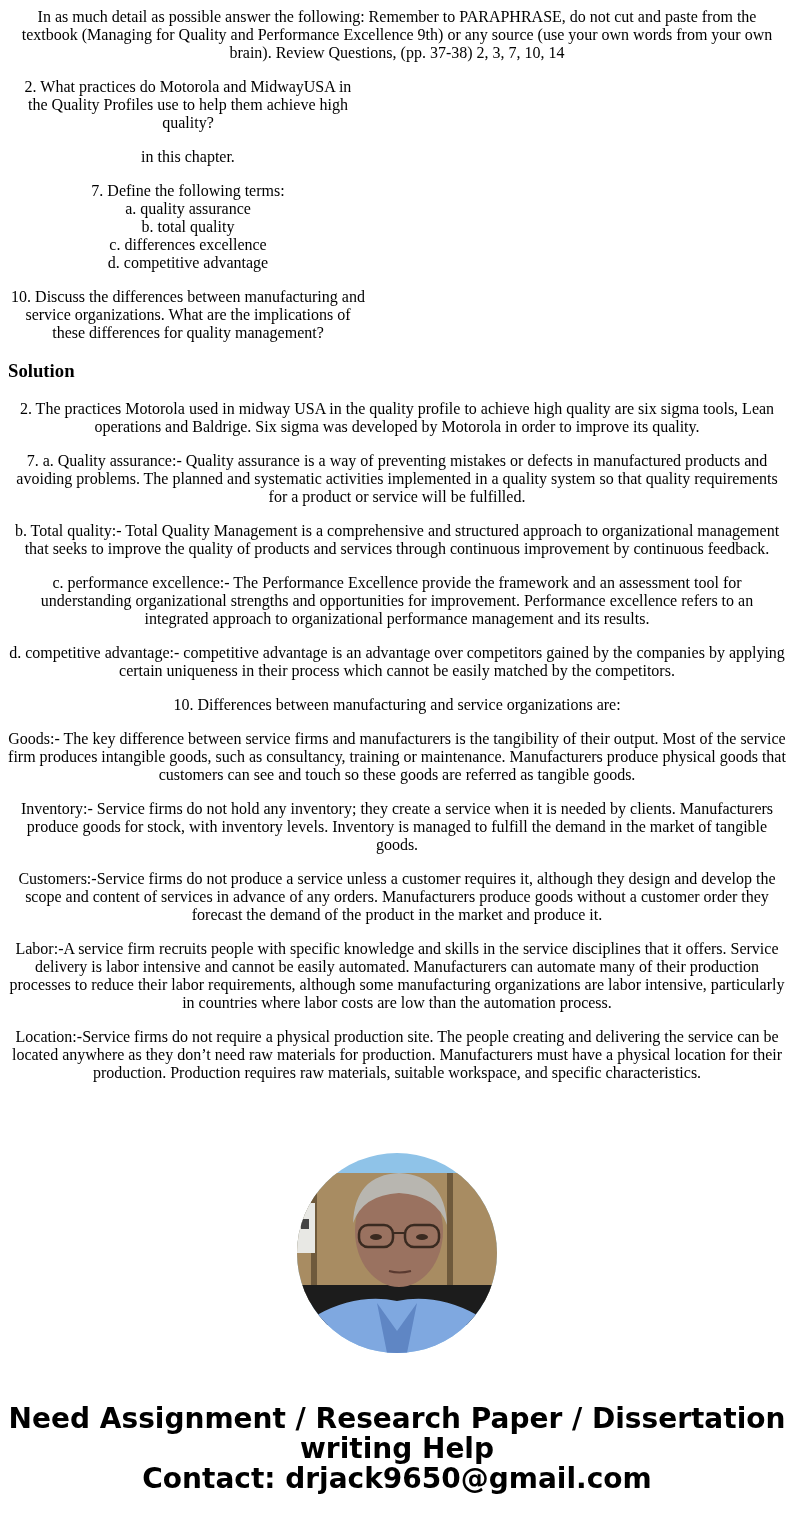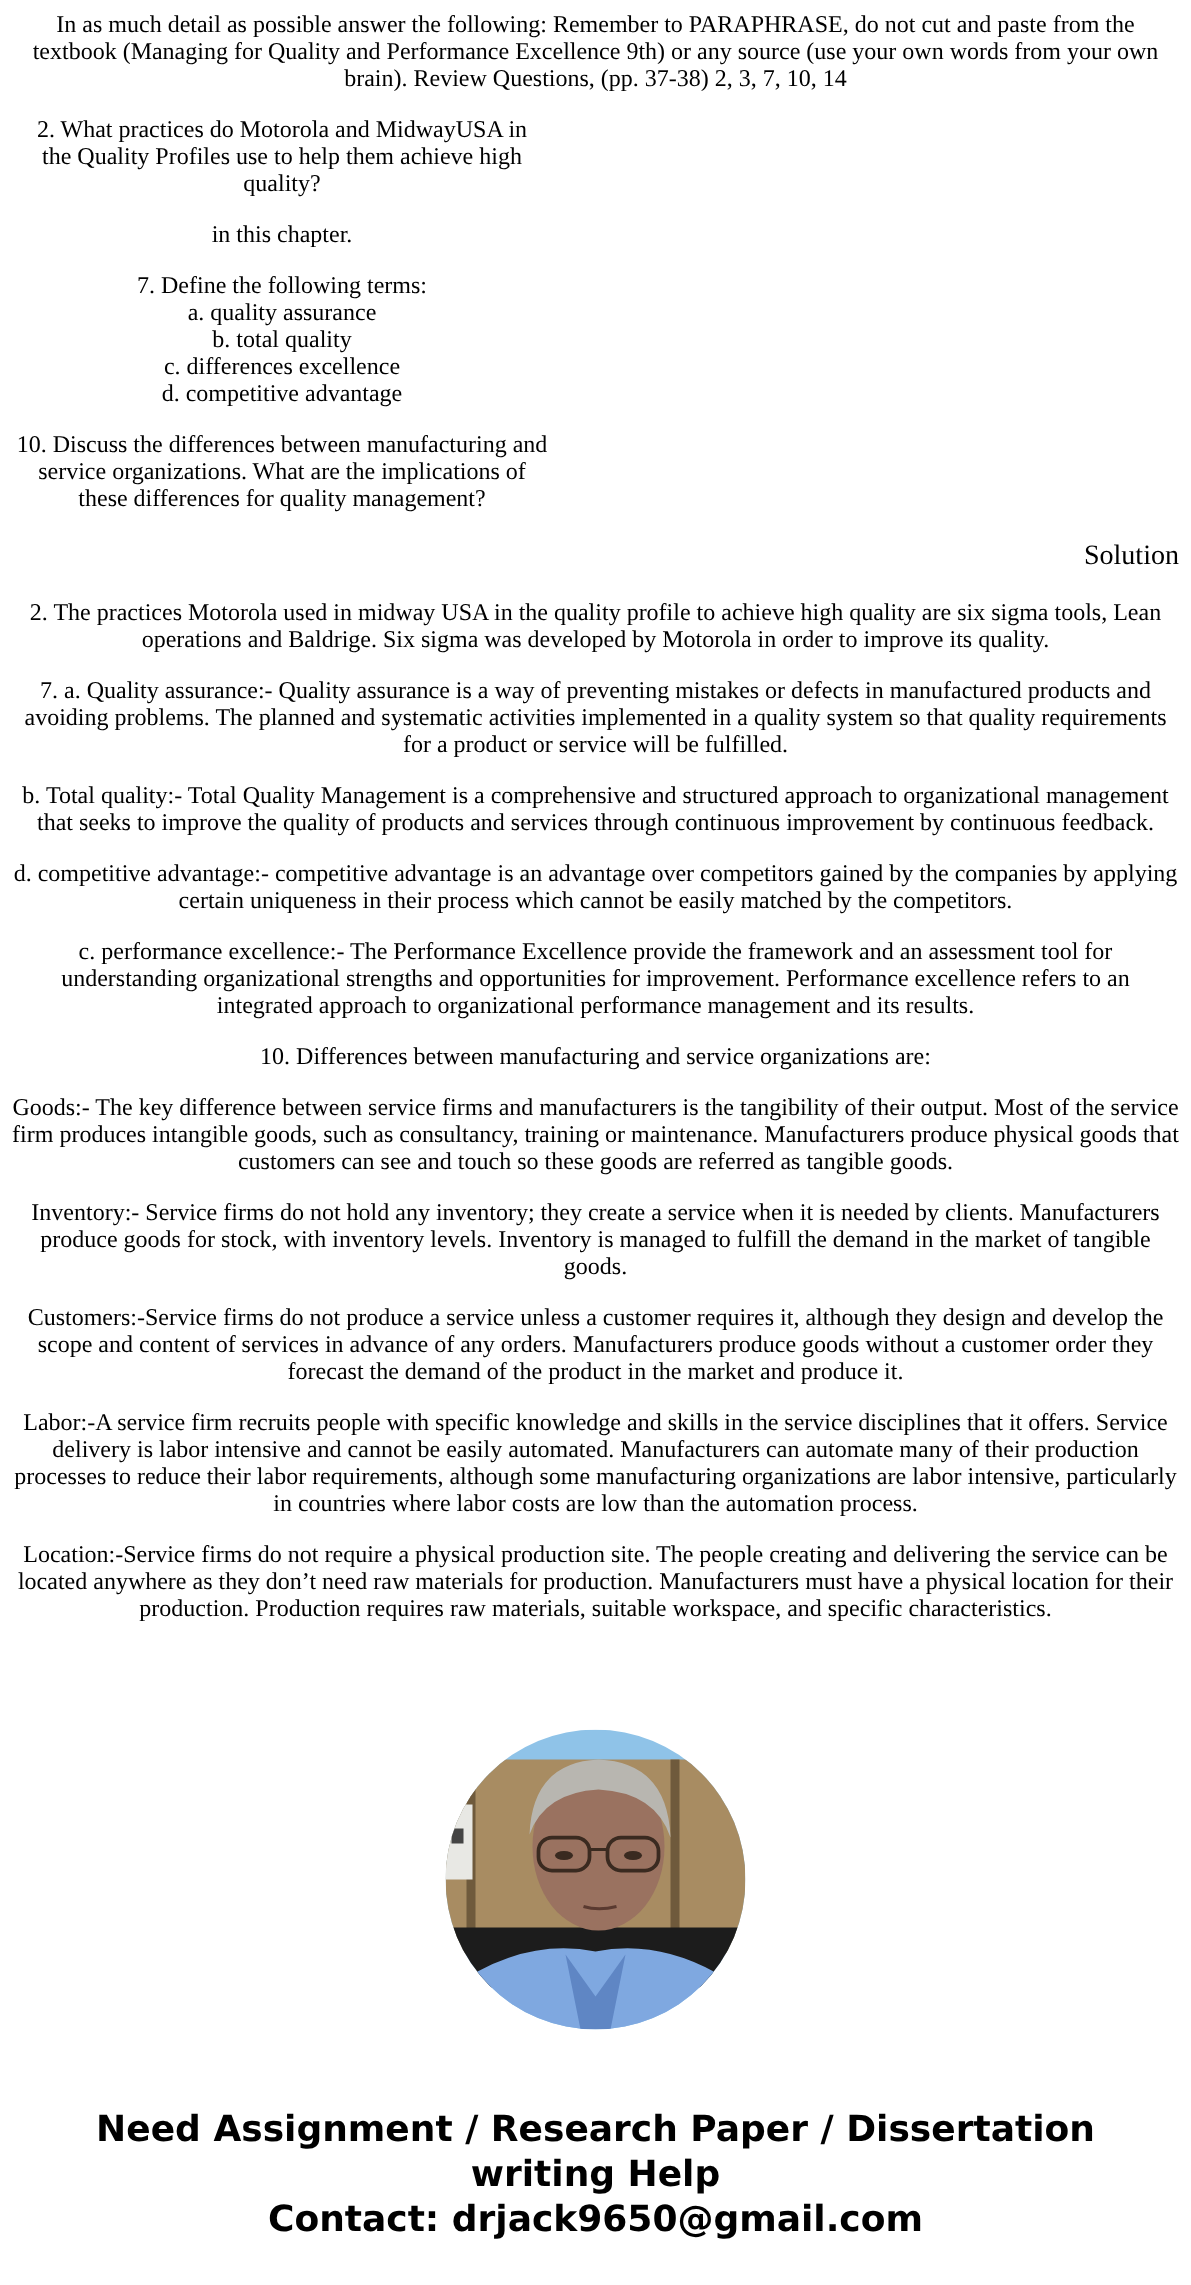--- a/index.html
+++ b/index.html
@@ -27,43 +27,42 @@
     .doc p {
       margin: 0 0 16px 0;
       text-align: center;
     }
     .doc p.q-narrow {
       width: 360px;
     }
     .doc h3 {
       font-size: 18.72px;
       line-height: 22px;
-      font-weight: normal;
+      font-weight: bold;
       margin: 18px 0 18px 0;
-      text-align: right;
     }
     .line { display: block; }
     .avatar-wrap {
       position: absolute;
       left: 297px;
       top: 1153px;
       width: 200px;
       height: 200px;
       border-radius: 50%;
       overflow: hidden;
     }
     .footer {
       position: absolute;
       left: 0;
       top: 1404px;
       width: 794px;
       text-align: center;
       font-family: "DejaVu Sans", sans-serif;
       font-weight: bold;
-      font-size: 24px;
+      font-size: 28px;
       line-height: 30px;
       color: #000000;
     }
     .footer span { display: block; }
   </style>
 </head>
 <body>
 
 <div class="doc">
   <p>In as much detail as possible answer the following: Remember to PARAPHRASE, do not cut and paste from the textbook (Managing for Quality and Performance Excellence 9th) or any source (use your own words from your own brain). Review Questions, (pp. 37-38) 2, 3, 7, 10, 14</p>
@@ -91,22 +90,22 @@
     <span class="line">service organizations. What are the implications of</span>
     <span class="line">these differences for quality management?</span>
   </p>
 
 
   <h3>Solution</h3>
 
   <p>2. The practices Motorola used in midway USA in the quality profile to achieve high quality are six sigma tools, Lean operations and Baldrige. Six sigma was developed by Motorola in order to improve its quality.</p>
   <p>7. a. Quality assurance:- Quality assurance is a way of preventing mistakes or defects in manufactured products and avoiding problems. The planned and systematic activities implemented in a quality system so that quality requirements for a product or service will be fulfilled.</p>
   <p>b. Total quality:- Total Quality Management is a comprehensive and structured approach to organizational management that seeks to improve the quality of products and services through continuous improvement by continuous feedback.</p>
+  <p>c. performance excellence:- The Performance Excellence provide the framework and an assessment tool for understanding organizational strengths and opportunities for improvement. Performance excellence refers to an integrated approach to organizational performance management and its results.</p>
   <p>d. competitive advantage:- competitive advantage is an advantage over competitors gained by the companies by applying certain uniqueness in their process which cannot be easily matched by the competitors.</p>
-  <p>c. performance excellence:- The Performance Excellence provide the framework and an assessment tool for understanding organizational strengths and opportunities for improvement. Performance excellence refers to an integrated approach to organizational performance management and its results.</p>
   <p>10. Differences between manufacturing and service organizations are:</p>
   <p>Goods:- The key difference between service firms and manufacturers is the tangibility of their output. Most of the service firm produces intangible goods, such as consultancy, training or maintenance. Manufacturers produce physical goods that customers can see and touch so these goods are referred as tangible goods.</p>
   <p>Inventory:- Service firms do not hold any inventory; they create a service when it is needed by clients. Manufacturers produce goods for stock, with inventory levels. Inventory is managed to fulfill the demand in the market of tangible goods.</p>
   <p>Customers:-Service firms do not produce a service unless a customer requires it, although they design and develop the scope and content of services in advance of any orders. Manufacturers produce goods without a customer order they forecast the demand of the product in the market and produce it.</p>
   <p>Labor:-A service firm recruits people with specific knowledge and skills in the service disciplines that it offers. Service delivery is labor intensive and cannot be easily automated. Manufacturers can automate many of their production processes to reduce their labor requirements, although some manufacturing organizations are labor intensive, particularly in countries where labor costs are low than the automation process.</p>
   <p>Location:-Service firms do not require a physical production site. The people creating and delivering the service can be located anywhere as they don’t need raw materials for production. Manufacturers must have a physical location for their production. Production requires raw materials, suitable workspace, and specific characteristics.</p>
 </div>
 
 <div class="avatar-wrap">
   <svg width="200" height="200" viewBox="0 0 200 200">

